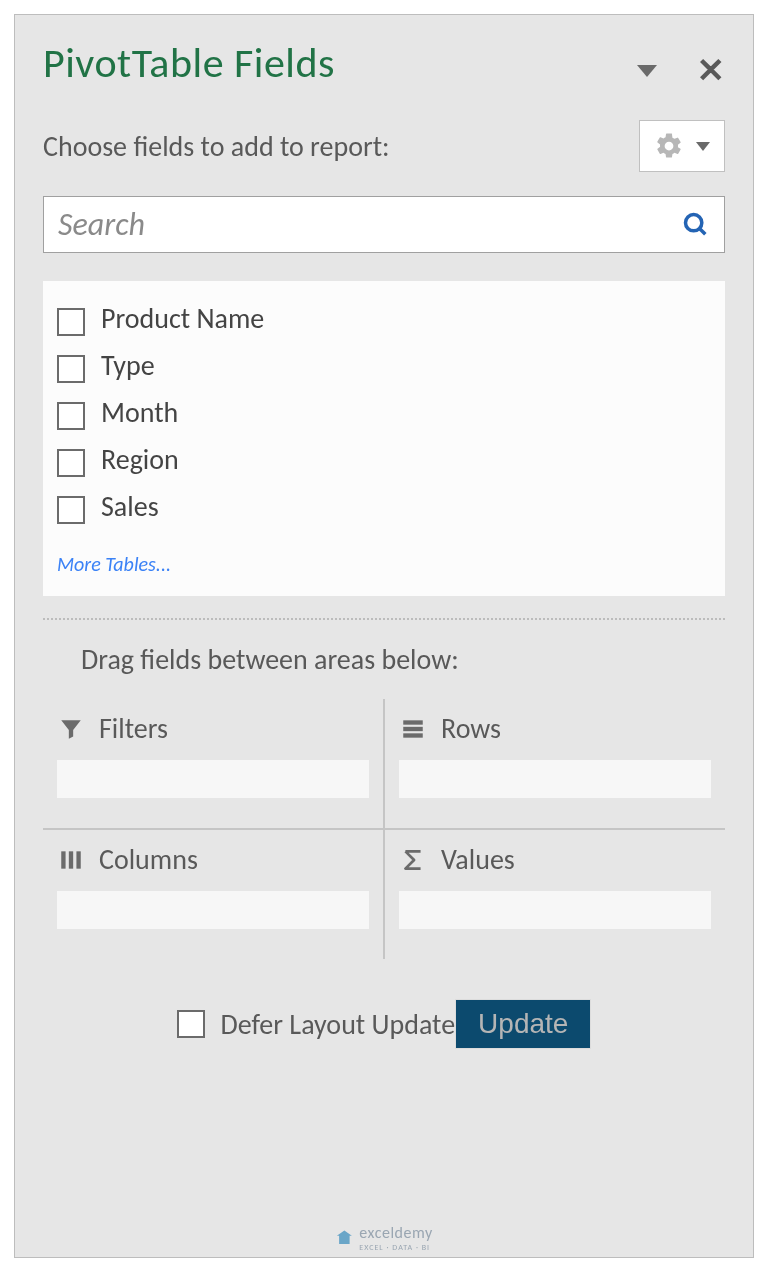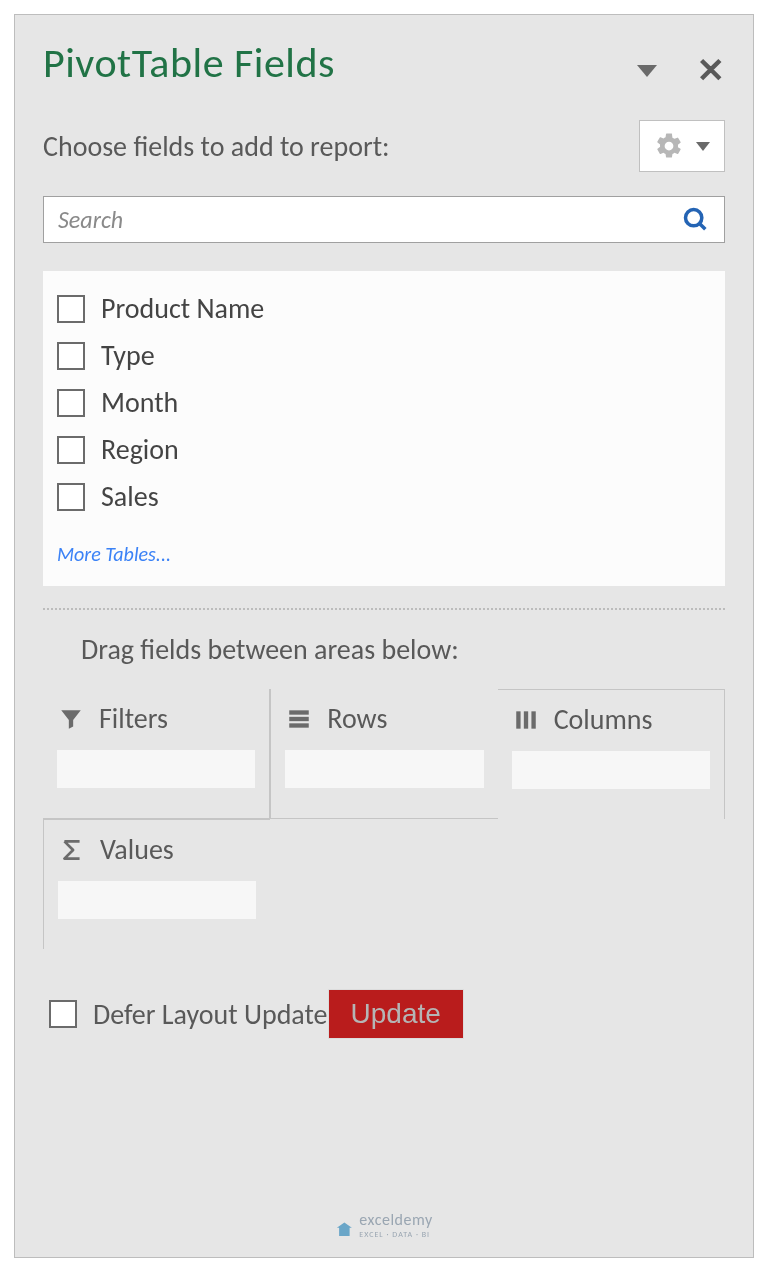--- a/index.html
+++ b/index.html
@@ -82,36 +82,36 @@
     align-items: center;
     background: #fff;
     border: 1px solid #a0a0a0;
     padding: 8px 14px;
     margin-bottom: 28px;
   }
   .search-input {
     flex: 1;
     border: none;
     outline: none;
-    font-size: 24px;
+    font-size: 32px;
     color: #595959;
     font-style: italic;
     background: transparent;
     font-family: inherit;
   }
   .search-input::placeholder { color: #8a8a8a; font-style: italic; }
   .search-icon svg { display: block; }
   .fields-box {
     background: #fcfcfc;
     padding: 14px 10px 16px 10px;
     margin-bottom: 22px;
   }
   .field-item {
     display: flex;
-    align-items: center;
+    align-items: flex-end;
     gap: 16px;
     padding: 6px 4px;
     cursor: pointer;
   }
   .checkbox {
     width: 28px;
     height: 28px;
     border: 2px solid #6b6b6b;
     background: #fff;
     flex-shrink: 0;
@@ -134,21 +134,21 @@
   }
   .drag-label {
     font-size: 28px;
     color: #595959;
     margin-bottom: 22px;
     padding: 0 6px;
     margin-left: 32px;
   }
   .areas-grid {
     display: grid;
-    grid-template-columns: 1fr 1fr 1fr;
+    grid-template-columns: 1fr 1fr;
     grid-template-rows: 1fr 1fr;
     border-collapse: collapse;
   }
   .area-cell {
     border: 1px solid #c5c5c5;
     padding: 12px 14px 14px 14px;
     min-height: 130px;
   }
   .areas-grid .area-cell:nth-child(1) { border-top: none; border-left: none; }
   .areas-grid .area-cell:nth-child(2) { border-top: none; border-right: none; }
@@ -167,47 +167,47 @@
   .area-slot {
     background: #f7f7f7;
     height: 38px;
     width: 100%;
   }
   .area-icon { width: 28px; height: 28px; display:flex; align-items:center; justify-content:center; }
   .area-icon svg { display:block; }
   .footer-row {
     display: flex;
     align-items: center;
-    justify-content: flex-start;
+    justify-content: center;
     margin-top: 40px;
     padding: 0 6px;
   }
   .defer-wrap {
     display: flex;
     align-items: center;
     gap: 16px;
   }
   .defer-label { font-size: 28px; color: #595959; }
   .update-btn {
-    background: #b91c1c;
+    background: #0c4a6e;
     border: 1px solid #dcdcdc;
     color: #b5b5b5;
     font-size: 28px;
     padding: 8px 22px;
     cursor: default;
   }
   .watermark {
     position: absolute;
-    bottom: 18px;
+    bottom: 5px;
     left: 50%;
     transform: translateX(-50%);
     font-size: 16px;
     color: #9aa6b2;
     display: flex;
-    align-items: flex-end;
+    align-items: center;
     gap: 6px;
     letter-spacing: 0.5px;
   }
   .watermark .wm-sub { font-size: 8px; letter-spacing: 1px; display:block; color:#9aa6b2; }
 </style>
 </head>
 <body>
 
 <div class="panel">
 

